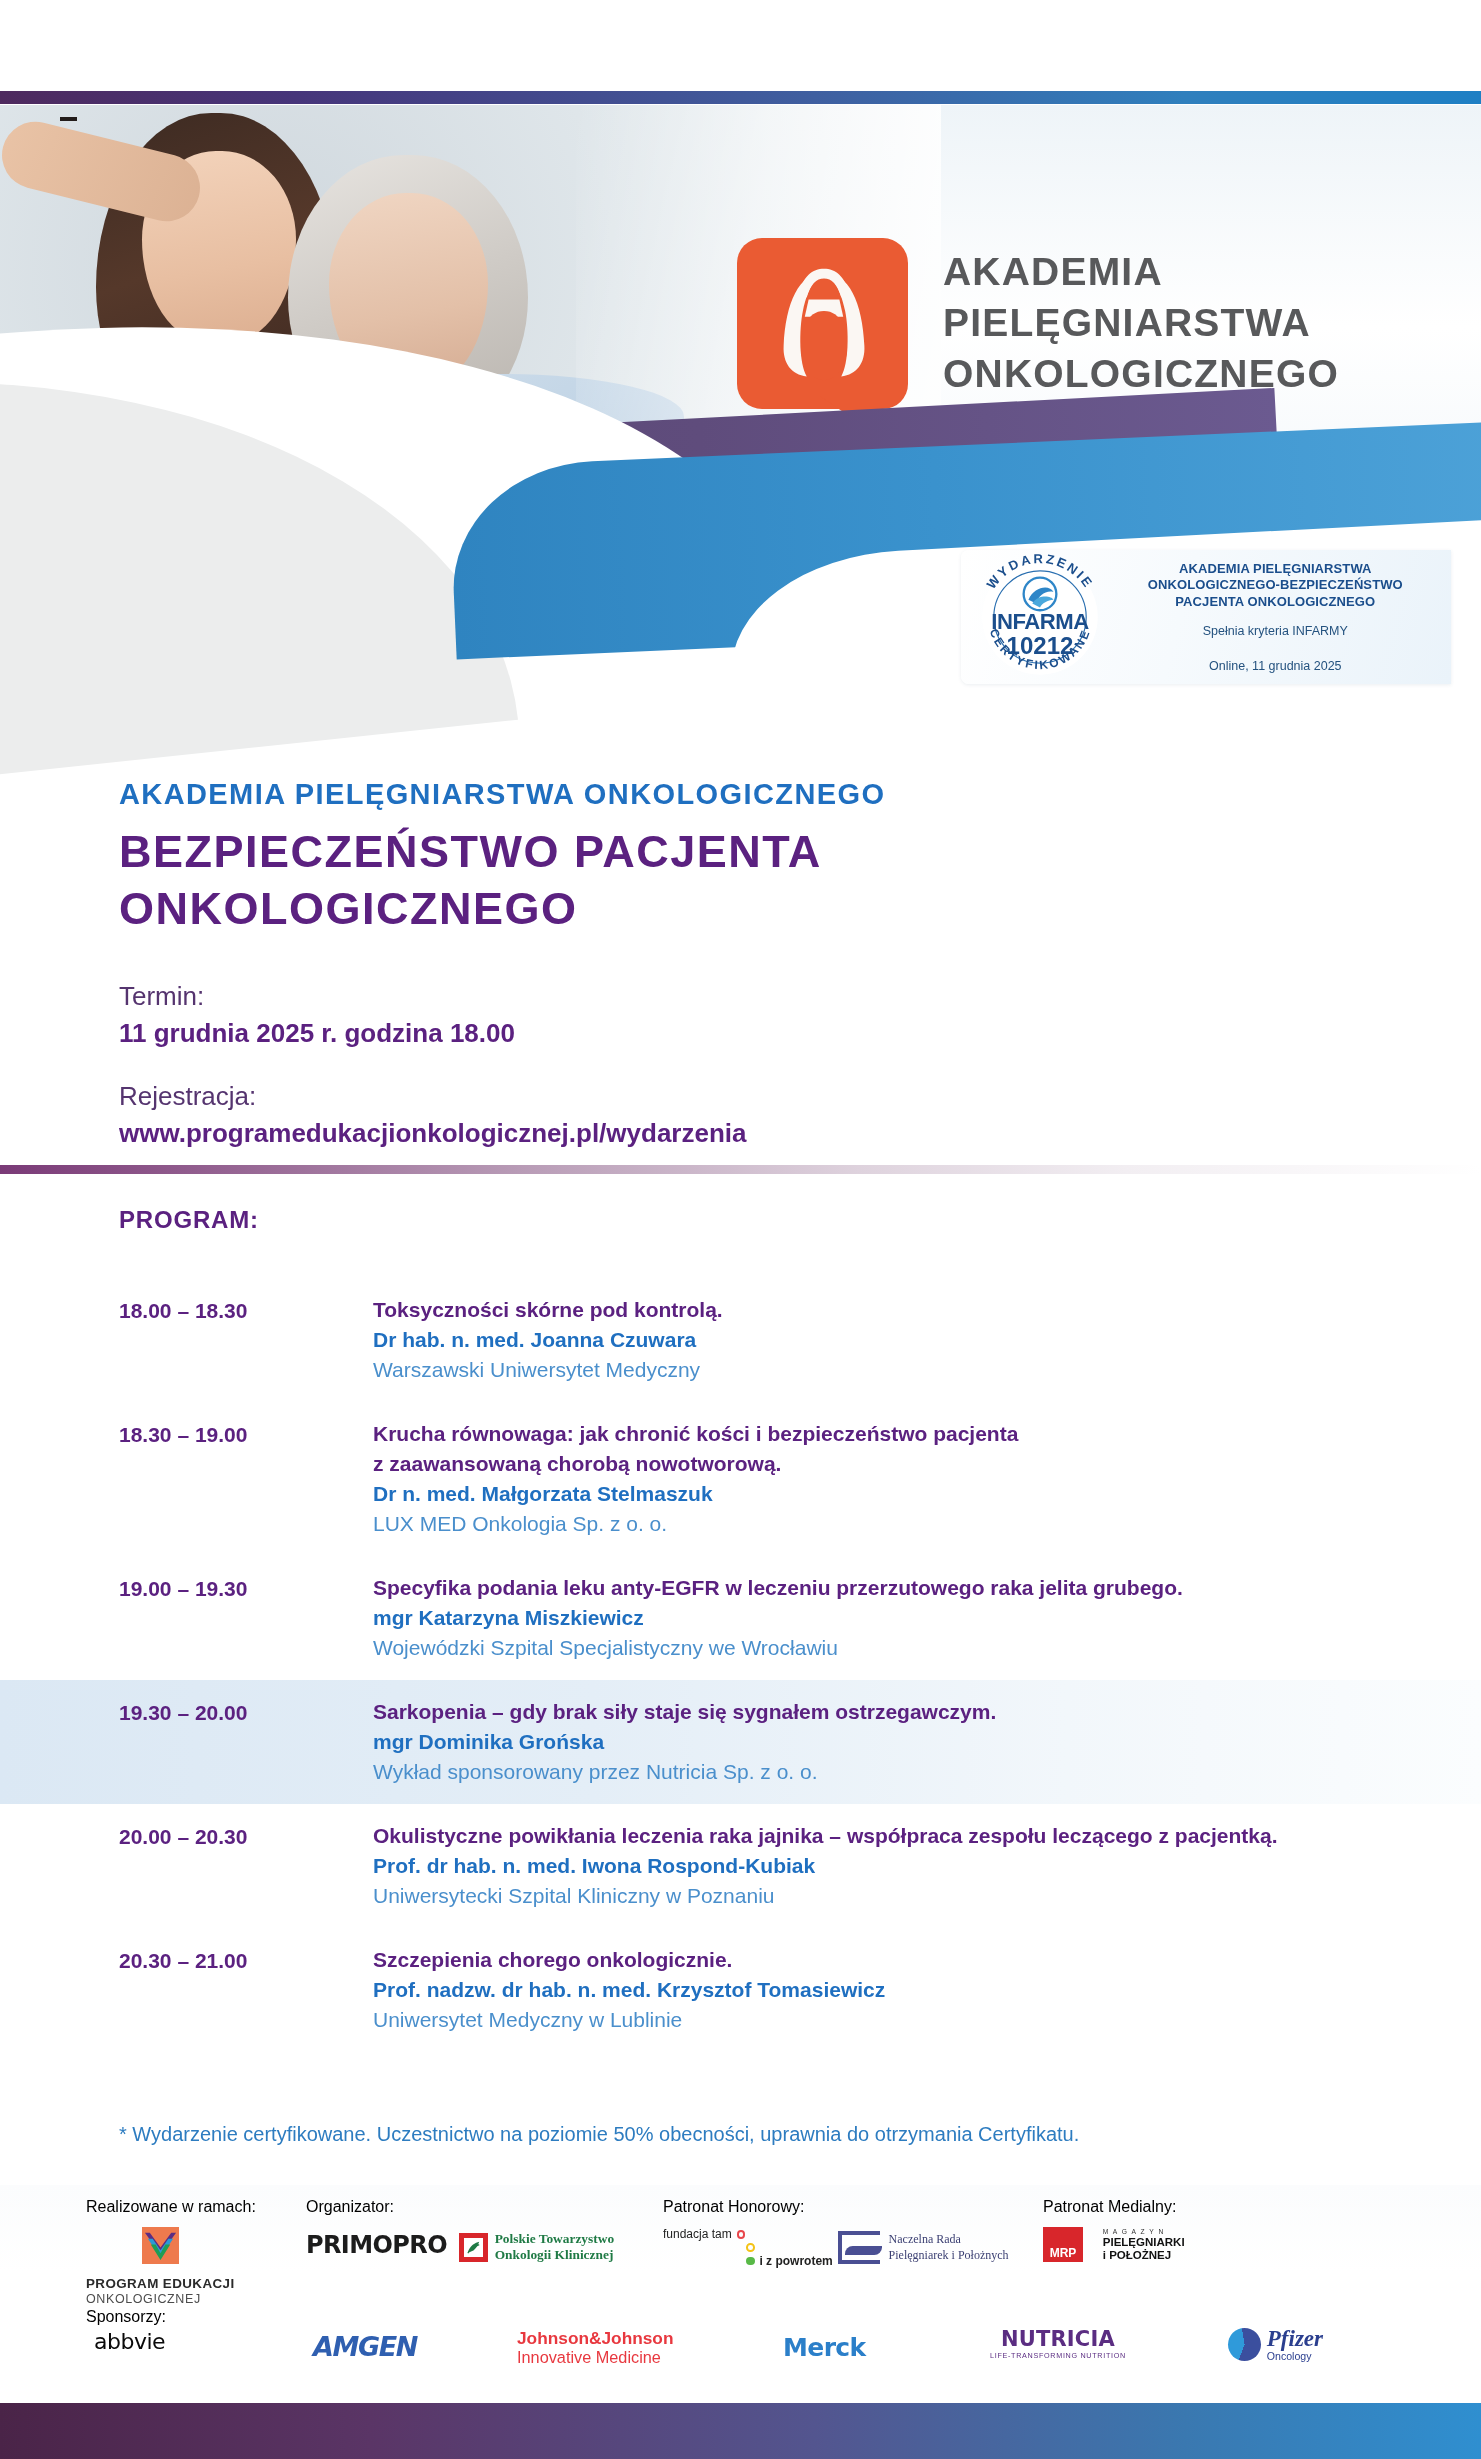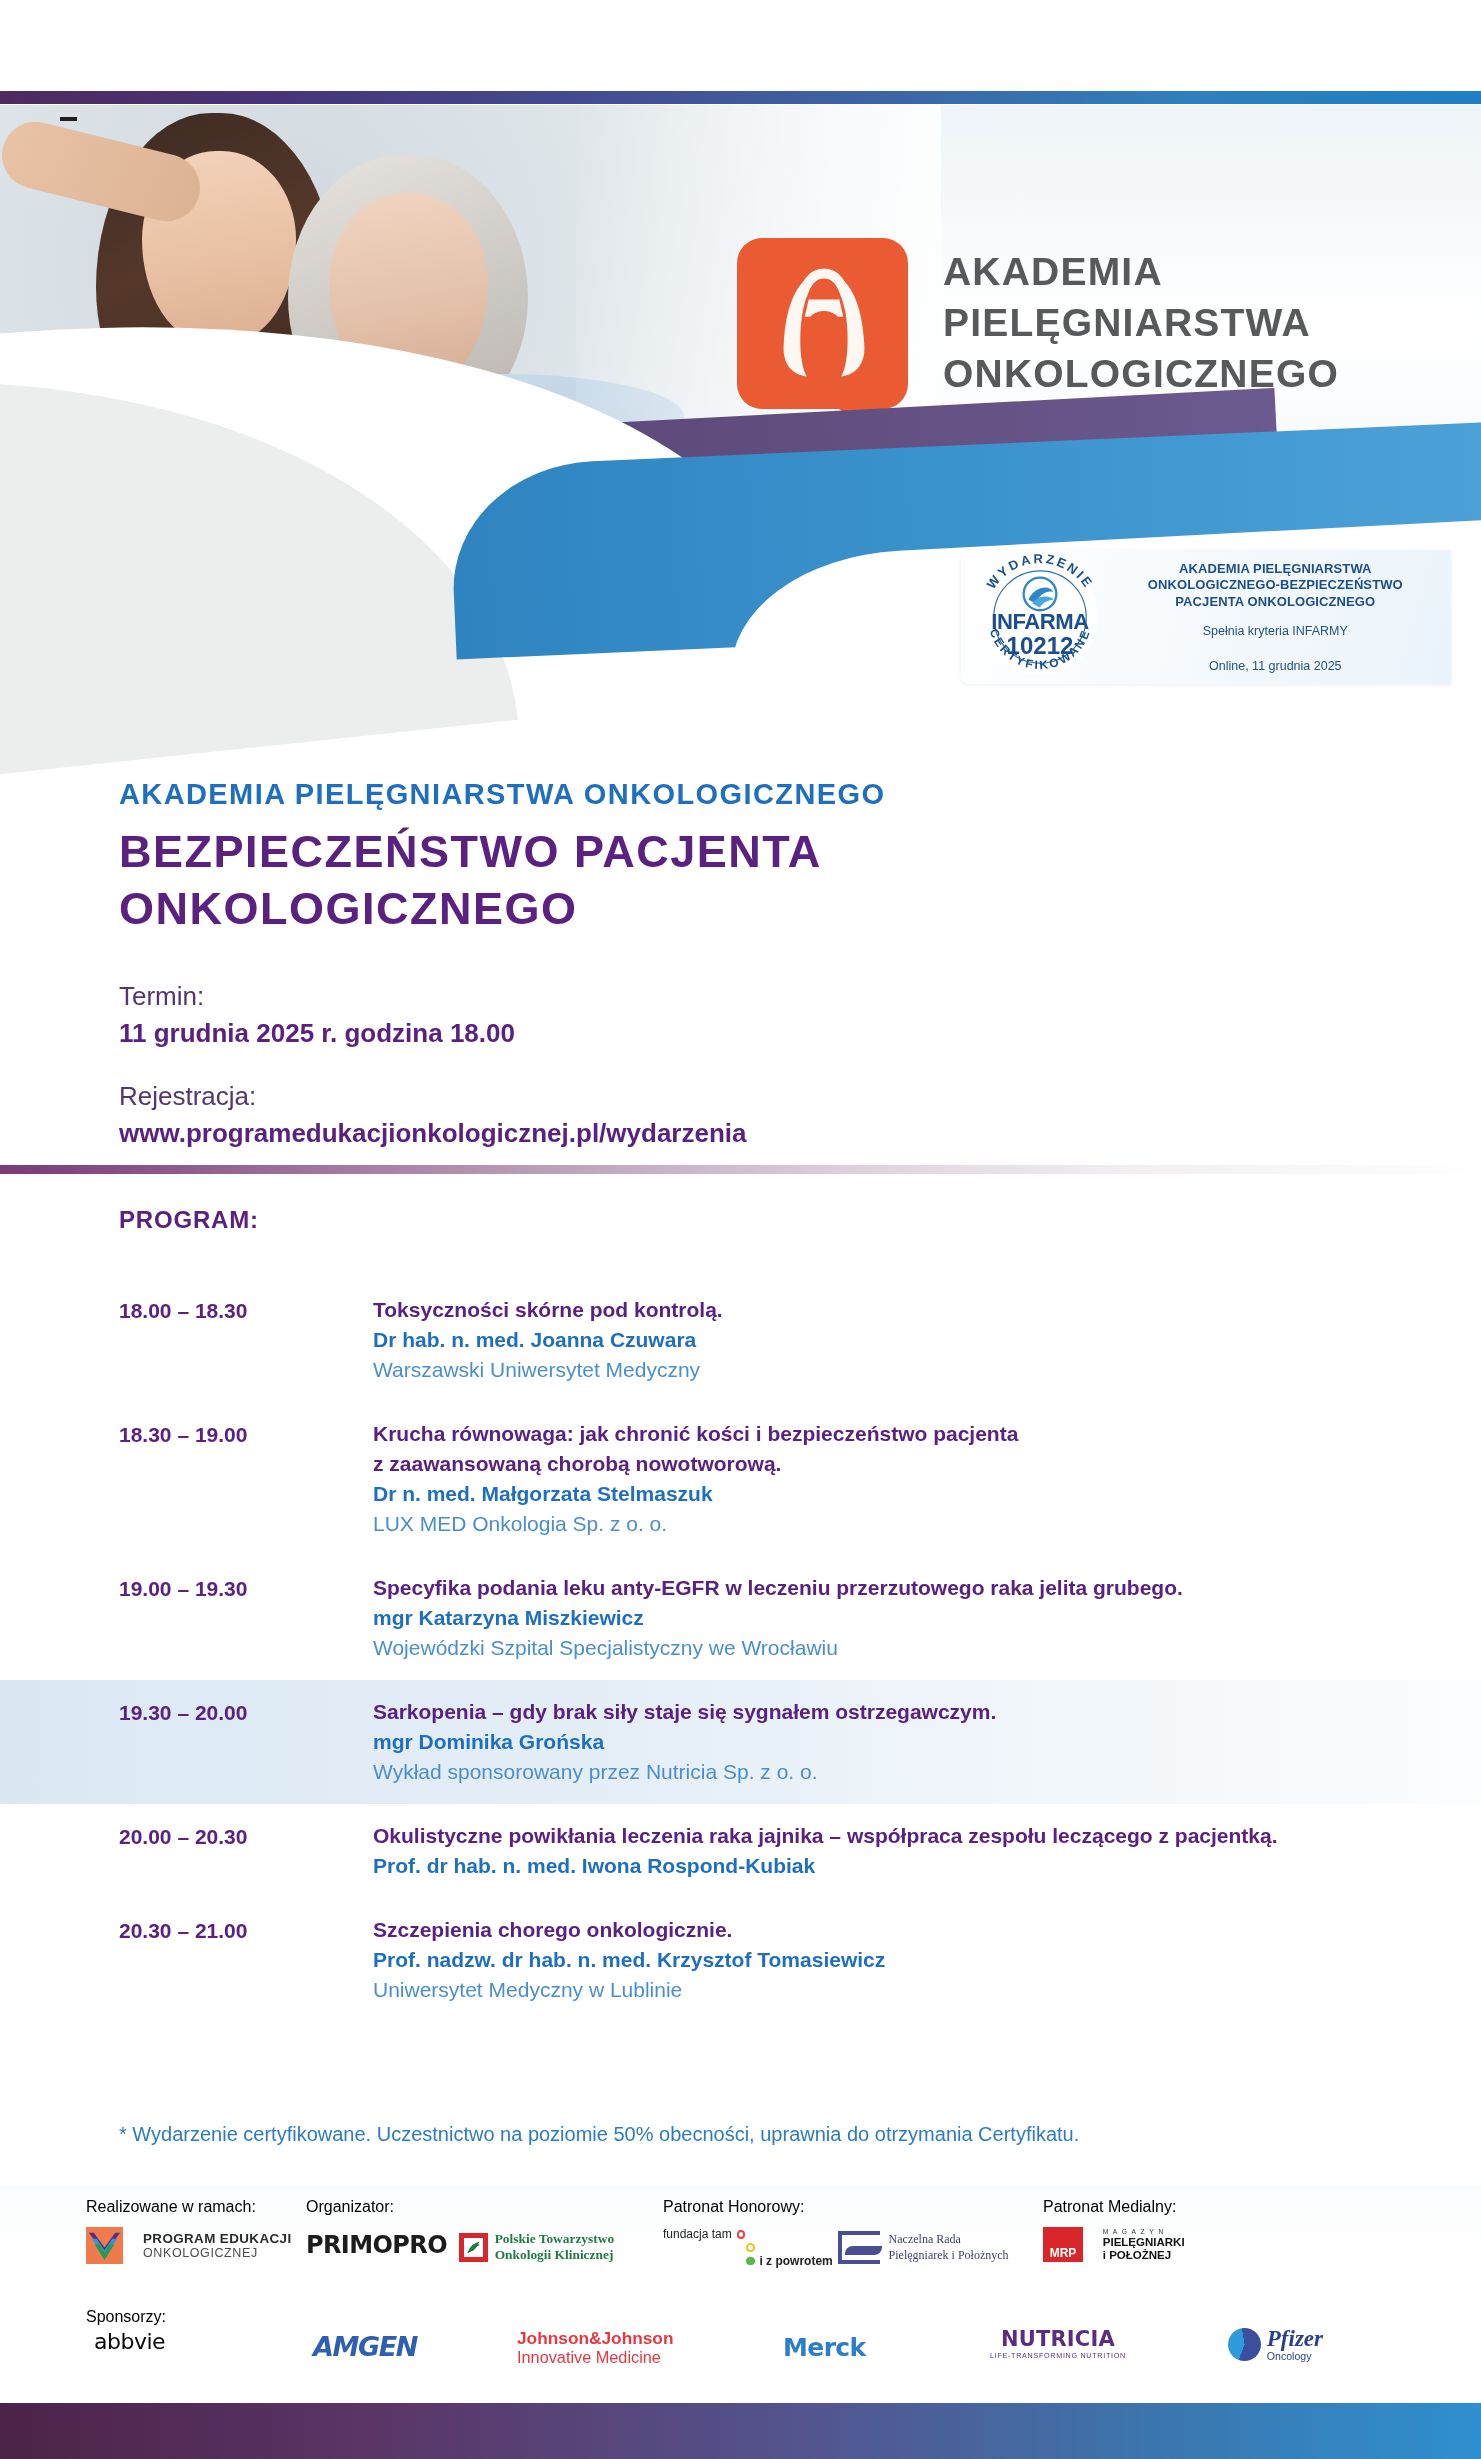--- a/index.html
+++ b/index.html
@@ -215,21 +215,21 @@
 
   
   .footer {
     position:absolute; left: 0; top: 2185px; width: 1481px; height: 219px;
     background: linear-gradient(180deg,#fbfcfd 0%,#ffffff 40%,#ffffff 100%);
   }
   .f-row-1 { position:absolute; left: 0; top: 13.4px; width: 1481px; height: 106px; }
   .f-row-2 { position:absolute; left: 0; top: 123px; width: 1481px; height: 96px; }
   .f-cell { position:absolute; }
 
-  .logo-peo { display:flex; align-items:center; gap:20px; }
+  .logo-peo { display:flex; align-items:center; gap:12px;flex-direction:column; }
   .peo-mark { width: 37px; height: 37px; position: relative; background:#ee7a4d; }
   .peo-text { line-height:1.18; }
   .peo-a { font-weight:700; font-size: 13.4px; color:#2b2b2b; letter-spacing:0.4px; }
   .peo-b { font-size: 12.5px; color:#4c4c4c; letter-spacing:0.6px; }
 
   .logo-primopro { font-weight:800; font-size: 24px; color:#1c1c1c; letter-spacing:-0.6px; font-family:"DejaVu Sans", sans-serif; }
 
   .logo-ptok { display:flex; align-items:center; gap:6.7px; }
   .ptok-mark { width: 29px; height: 29px; background:#d8262b; display:flex; align-items:center; justify-content:center; }
   .ptok-text { font-family:"Liberation Serif", serif; font-weight:700; font-size: 13.4px; color:#1f7a45; line-height:1.2; white-space:pre-line; }
@@ -389,20 +389,21 @@
           <div class="slot-topic">Sarkopenia – gdy brak siły staje się sygnałem ostrzegawczym.</div>
           <div class="slot-speaker">mgr Dominika Grońska</div>
           <div class="slot-affil">Wykład sponsorowany przez Nutricia Sp. z o. o.</div>
         </div>
       </div>
       <div class="slot">
         <div class="slot-time">20.00 – 20.30</div>
         <div class="slot-body">
           <div class="slot-topic">Okulistyczne powikłania leczenia raka jajnika – współpraca zespołu leczącego z pacjentką.</div>
           <div class="slot-speaker">Prof. dr hab. n. med. Iwona Rospond-Kubiak</div>
+          <div class="slot-affil">Uniwersytecki Szpital Kliniczny w Poznaniu</div>
         </div>
       </div>
       <div class="slot">
         <div class="slot-time">20.30 – 21.00</div>
         <div class="slot-body">
           <div class="slot-topic">Szczepienia chorego onkologicznie.</div>
           <div class="slot-speaker">Prof. nadzw. dr hab. n. med. Krzysztof Tomasiewicz</div>
           <div class="slot-affil">Uniwersytet Medyczny w Lublinie</div>
         </div>
       </div>

